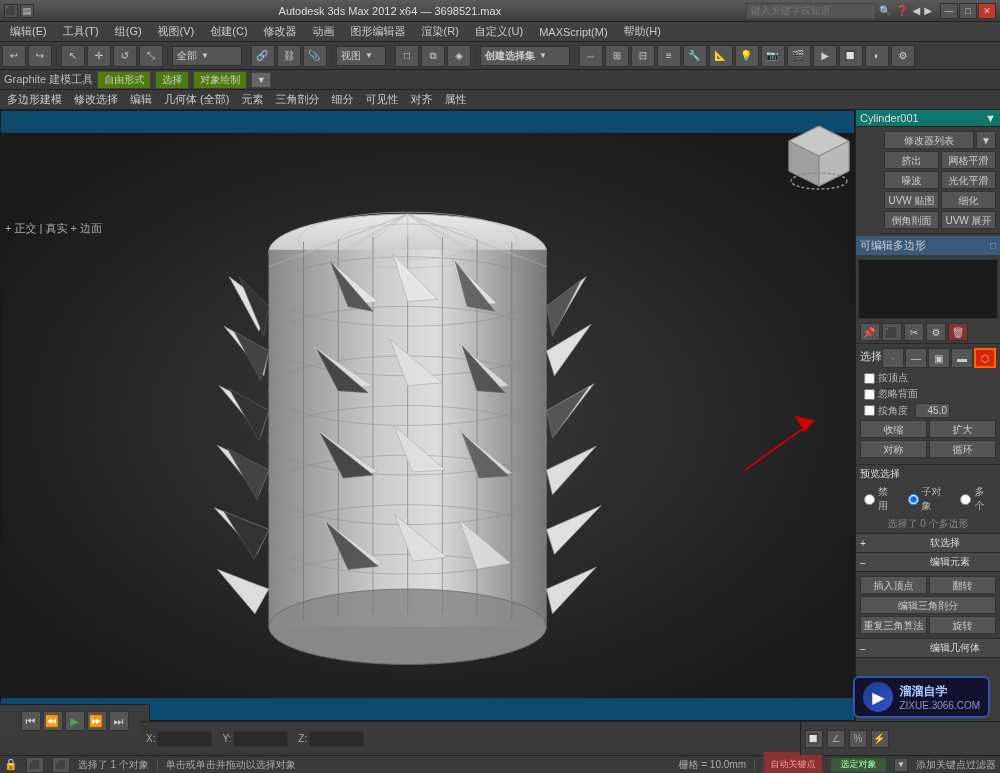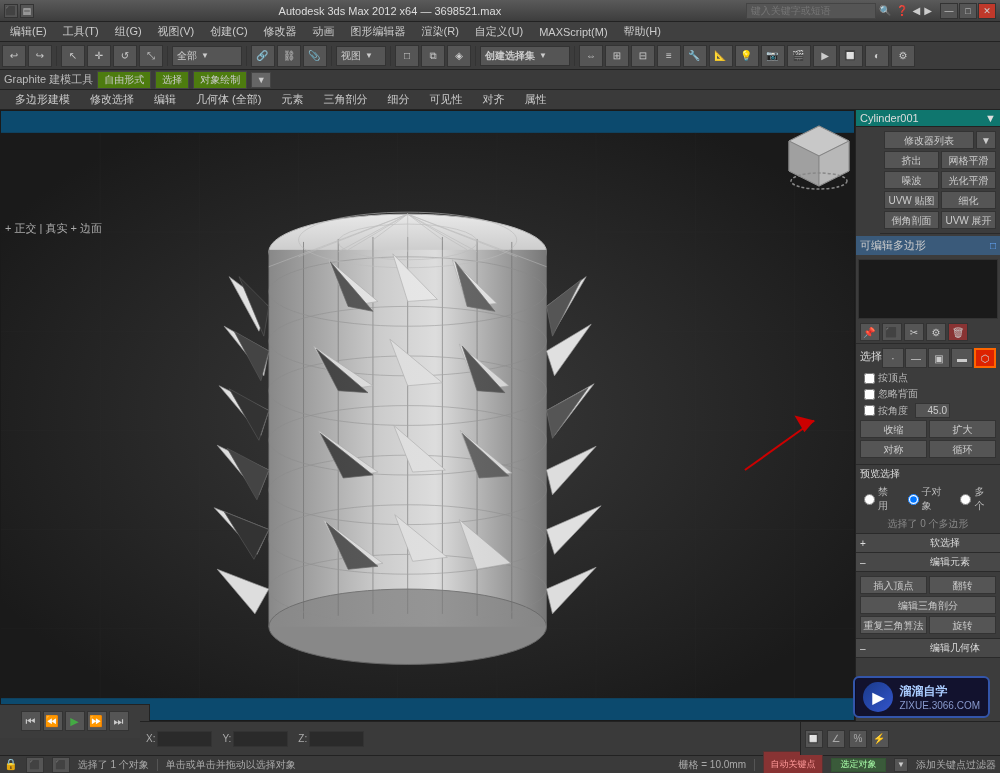--- a/index.html
+++ b/index.html
@@ -53,21 +53,21 @@
     }
     #graphite-bar .label { color: #bbb; font-size: 11px; }
     #graphite-bar .btn { padding: 1px 6px; background: #4d7c0f; border: 1px solid #444; color: #ccc; font-size: 10px; cursor: pointer; }
 
     
     #sub-toolbar {
       width: 100%; height: 20px; background: #3a3a3a;
       display: flex; align-items: center; padding: 0 4px; gap: 6px;
       border-bottom: 1px solid #222;
     }
-    #sub-toolbar span { font-size: 11px; color: #ccc; cursor: pointer; padding: 0 3px; margin-left: 8px; }
+    #sub-toolbar span { font-size: 11px; color: #ccc; cursor: pointer; padding: 0 3px; }
 
     
     #view-info {
       position: absolute; top: 110px; left: 4px;
       font-size: 11px; color: #aaa; z-index: 10;
       pointer-events: none;
     }
 
     
     #main-area {

